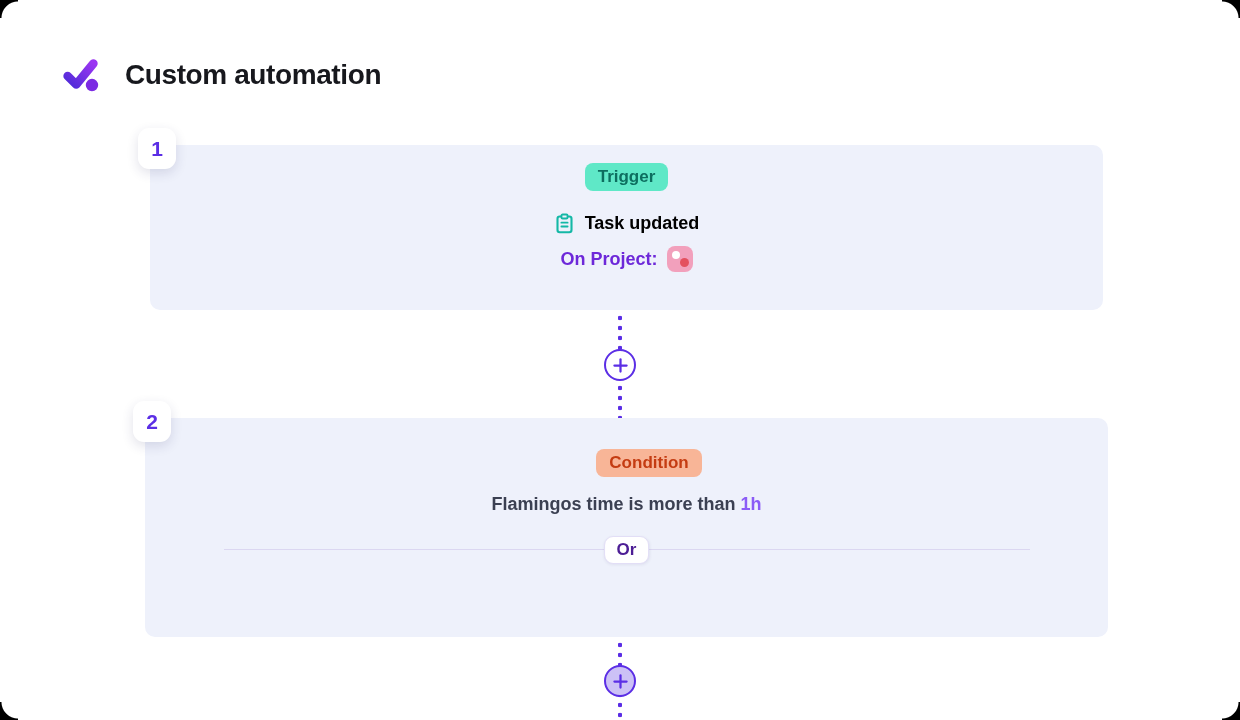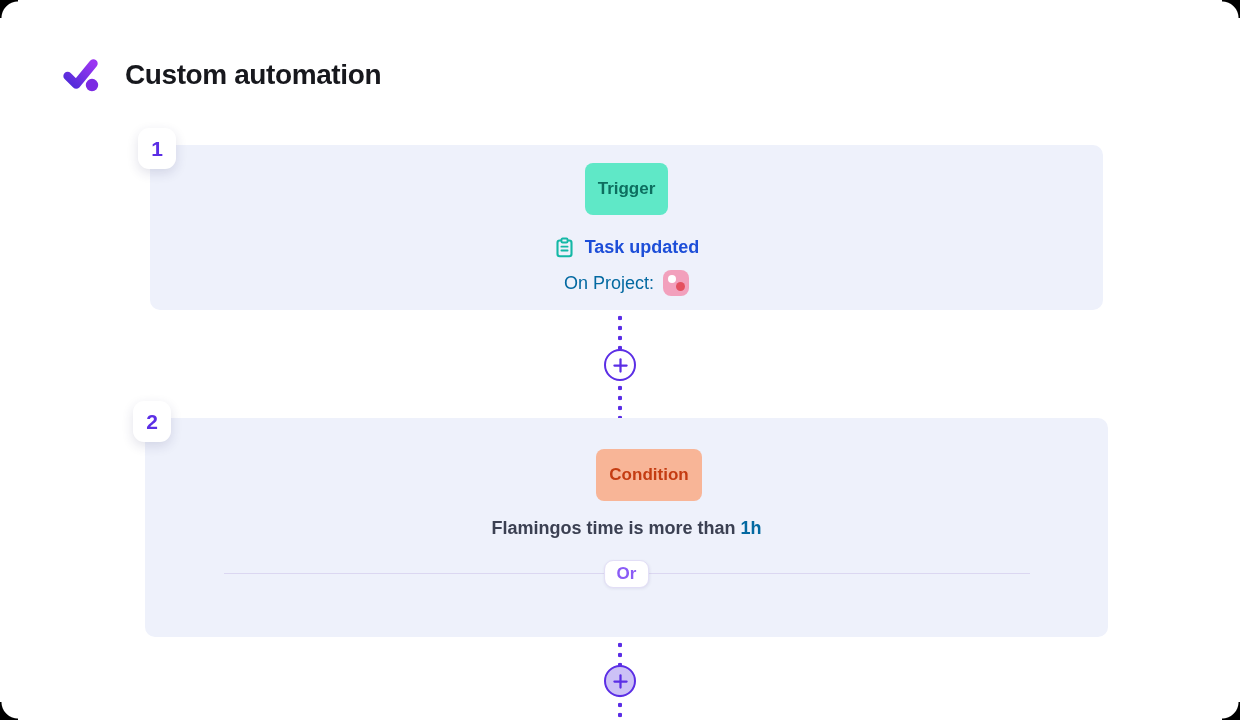--- a/index.html
+++ b/index.html
@@ -40,55 +40,55 @@
     width:38px; height:41px;
     background:#ffffff; border-radius:11px;
     box-shadow:0 4px 12px rgba(45,40,100,0.14);
     display:flex; align-items:center; justify-content:center;
     font-size:21px; font-weight:600; color:#5b2ee5;
     z-index:5;
   }
 
   .badge {
     font-size:17px; font-weight:700;
-    padding:16px 13px; border-radius:8px; line-height:20px;
+    padding:4px 13px; border-radius:8px; line-height:20px;
   }
   .badge.trigger   { background:#5fe8c7; color:#0d6e5f; }
   .badge.condition { background:#f8b597; color:#c43c12;margin-left:45px; }
 
   .row { display:flex; align-items:center; }
   .row-task { margin-top:22px; gap:10px; }
   .row-project { margin-top:12px; gap:9px; }
 
-  .strong-text { font-size:18px; font-weight:700; color:#1d4ed8; }
-  .muted-text  { font-size:18px; font-weight:400; color:#0369a1; }
+  .strong-text { font-size:18px; font-weight:700; color:#000000; }
+  .muted-text  { font-size:18px; font-weight:700; color:#6d28d9; }
 
   .clipboard { width:21px; height:21px; display:block; }
 
   .proj-icon {
     position:relative; width:26px; height:26px;
     background:#f2a0bc; border-radius:8px; flex:0 0 auto;
   }
   .proj-icon .dot-w { position:absolute; left:5px; top:5px;  width:8px; height:8px;  border-radius:50%; background:#ffffff; }
   .proj-icon .dot-r { position:absolute; left:13px; top:12px; width:9px; height:9px; border-radius:50%; background:#e4505f; }
 
   .cond-line { font-size:18px; font-weight:700; color:#3b4052; }
   .cond-1 { margin-top:17px; }
   .cond-2 { margin-top:33px; }
-  .cond-value { margin-left:5px; color:#0369a1; font-weight:800; }
+  .cond-value { margin-left:5px; color:#8b5cf6; font-weight:800; }
 
   .or-divider {
     position:relative; margin-top:34px;
     width:806px; height:1px; background:#dbd7f1;
   }
   .or-pill {
     position:absolute; left:50%; top:50%; transform:translate(-50%,-50%);
     background:#ffffff; border:1px solid #e2def6; border-radius:9px;
     padding:3px 12px;
-    font-size:17px; font-weight:700; color:#8b5cf6;
+    font-size:17px; font-weight:700; color:#4c1d95;
     box-shadow:0 1px 3px rgba(45,40,100,0.08);
     cursor:pointer;
   }
 
   
   .connector {
     position:absolute; width:4px;
     background-image:radial-gradient(circle, #5b2ee5 2px, rgba(0,0,0,0) 2.6px);
     background-size:4px 10px; background-repeat:repeat-y; background-position:center top;
   }

